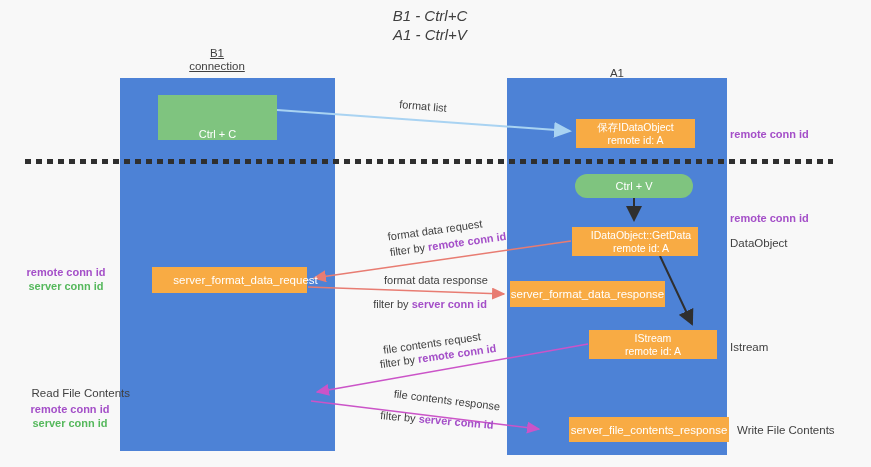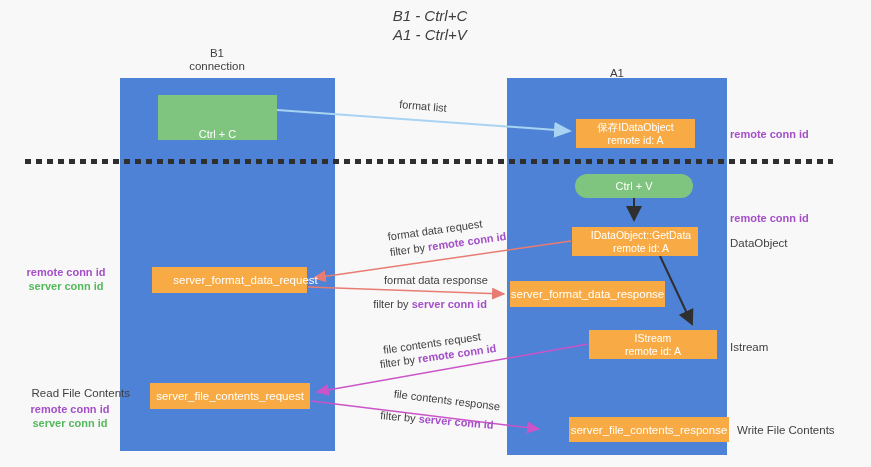--- a/index.html
+++ b/index.html
@@ -8,21 +8,21 @@
     --arrow-blue:#a9d3f2; --arrow-salmon:#e87c72; --arrow-magenta:#cb54c8;
     --arrow-black:#2f2f2f; --background:#f8f8f8;
   }
   *{box-sizing:border-box;margin:0;padding:0;}
   body{font-family:"Liberation Sans",sans-serif;background:#e9e9e9;}
   .canvas{position:relative;width:871px;height:467px;background:var(--background);overflow:hidden;}
 
   .title{position:absolute;left:300px;top:6px;width:260px;text-align:center;
          font-size:15px;line-height:19px;color:var(--text-dark);font-style:italic;}
   .col-header{position:absolute;width:120px;text-align:center;font-size:11.5px;
-              line-height:13px;color:var(--text-dark);}
+              line-height:13px;color:var(--text-dark);text-decoration:underline;}
   .lifeline{position:absolute;background:var(--column-blue);}
   .divider{position:absolute;left:25px;top:159px;width:808px;height:5px;z-index:4;
            background:repeating-linear-gradient(90deg,var(--arrow-black) 0 6px,transparent 6px 11px);}
 
   .node{position:absolute;display:flex;flex-direction:column;align-items:center;
         justify-content:center;color:#ffffff;z-index:3;text-align:center;}
   .node.green{background:var(--box-green);font-size:11px;}
   .node.orange{background:var(--box-orange);}
   .one-line{font-size:11.5px;}
   .two-line{font-size:10.5px;line-height:13px;}
@@ -115,23 +115,20 @@
 
   <div class="node orange one-line" style="left:510px;top:281px;width:155px;height:26px;">
     <div>server_format_data_response</div>
   </div>
 
   <div class="node orange two-line" style="left:589px;top:330px;width:128px;height:29px;">
     <div>IStream</div>
     <div>remote id: A</div>
   </div>
 
-  <div class="node orange one-line" style="left:150px;top:383px;width:160px;height:26px;">
-    <div>server_file_contents_request</div>
-  </div>
 
   <div class="node orange one-line" style="left:569px;top:417px;width:160px;height:25px;">
     <div>server_file_contents_response</div>
   </div>
 
   <div class="flow-label" style="left:338px;top:100px;transform:rotate(5deg);">format list</div>
 
   <div class="flow-label" style="left:350px;top:224px;transform:rotate(-8deg);">format data request</div>
   <div class="flow-label" style="left:363px;top:238px;transform:rotate(-8deg);">
     <span>filter by </span><span class="purple">remote conn id</span>

